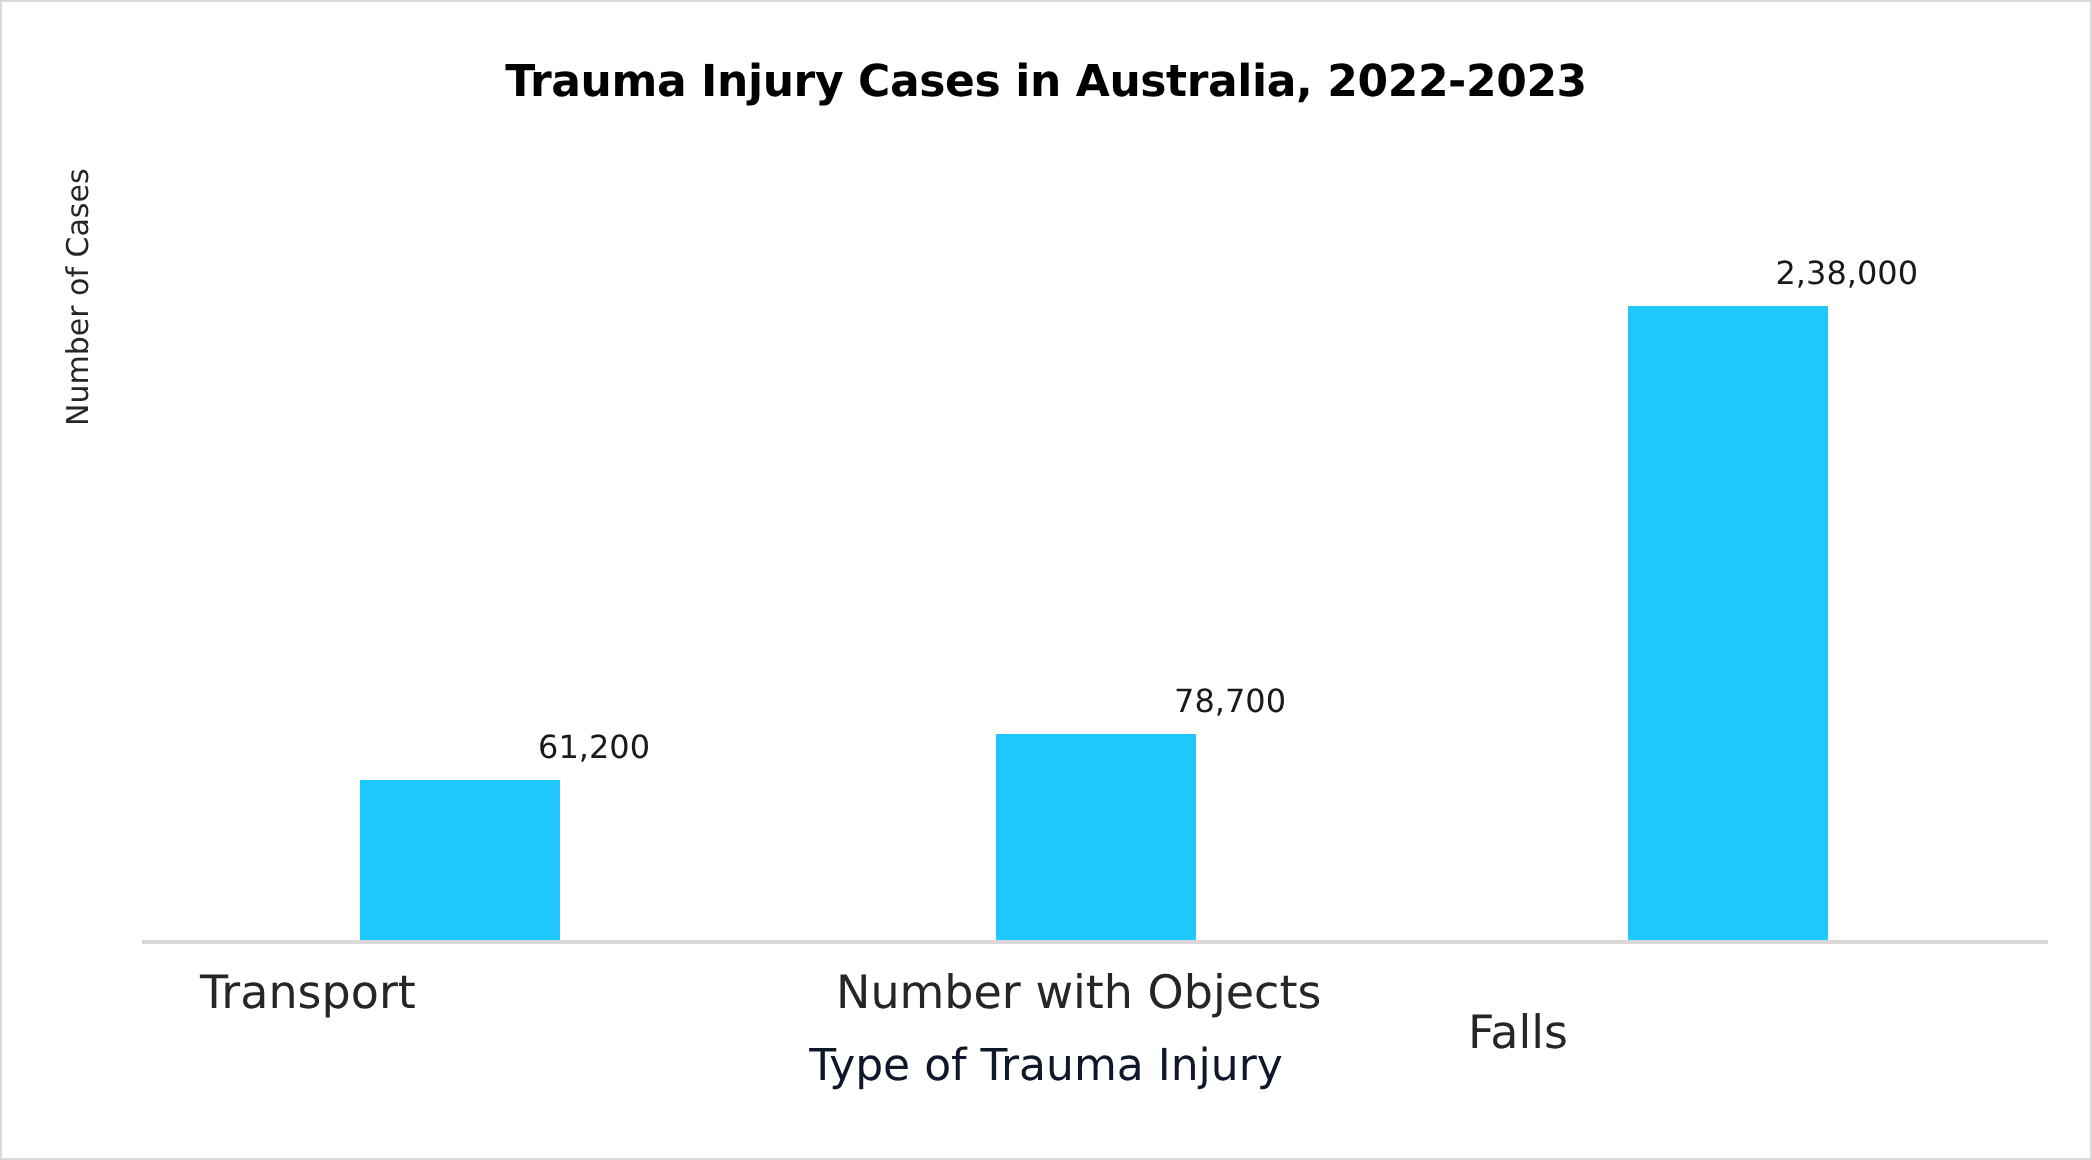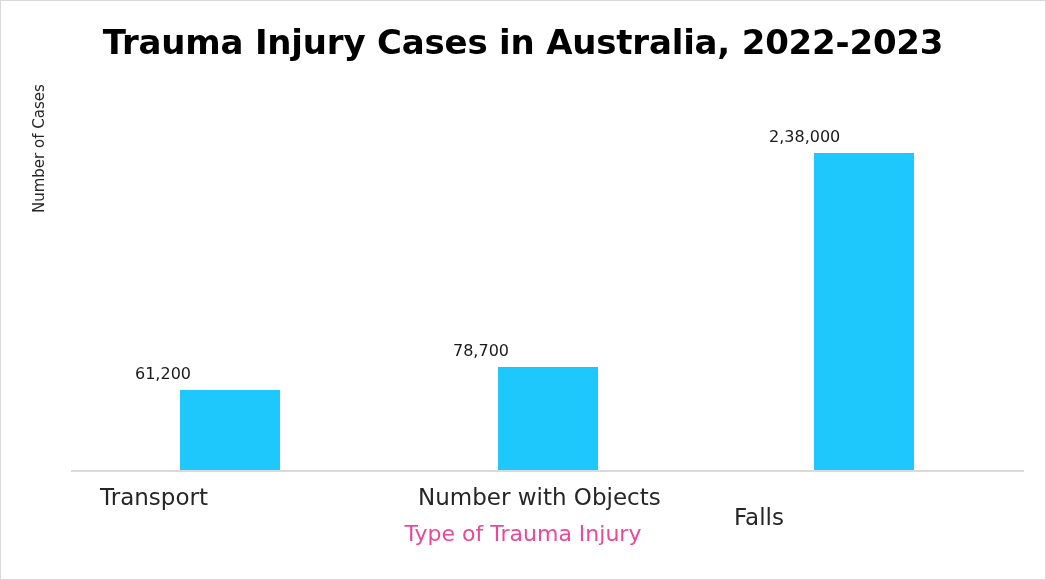--- a/index.html
+++ b/index.html
@@ -24,21 +24,21 @@
   }
 
   
   #chart-title {
     position: absolute;
     left: 0;
     right: 0;
     top: 21px;
     text-align: center;
     font-family: "DejaVu Sans", sans-serif;
-    font-size: 34px;
+    font-size: 22px;
     font-weight: bold;
     color: #000000;
     letter-spacing: -0.2px;
     line-height: 40px;
     white-space: nowrap;
   }
 
   
   #y-axis-title {
     position: absolute;
@@ -88,21 +88,21 @@
     bottom: 0;
     left: 0;
     width: 100px;
     background: #1fc8fc;
   }
 
   .bar-value {
     position: absolute;
     left: -45px;
     width: 190px;
-    text-align: left;
+    text-align: right;
     font-family: "DejaVu Sans", sans-serif;
     font-size: 16px;
     color: #1a1a1a;
     white-space: nowrap;
     line-height: 20px;
   }
 
   
   .cat-label {
     position: absolute;
@@ -118,21 +118,21 @@
   
   #x-axis-title {
     position: absolute;
     left: 0;
     right: 0;
     top: 518px;
     text-align: center;
     font-family: "DejaVu Sans", sans-serif;
     font-size: 22px;
     font-weight: normal;
-    color: #ec4899;
+    color: #0f172a;
     line-height: 30px;
     white-space: nowrap;
   }
 </style>
 </head>
 <body>
 
 <div id="chart-root">
 
   <div id="chart-title">Trauma Injury Cases in Australia, 2022-2023</div>

